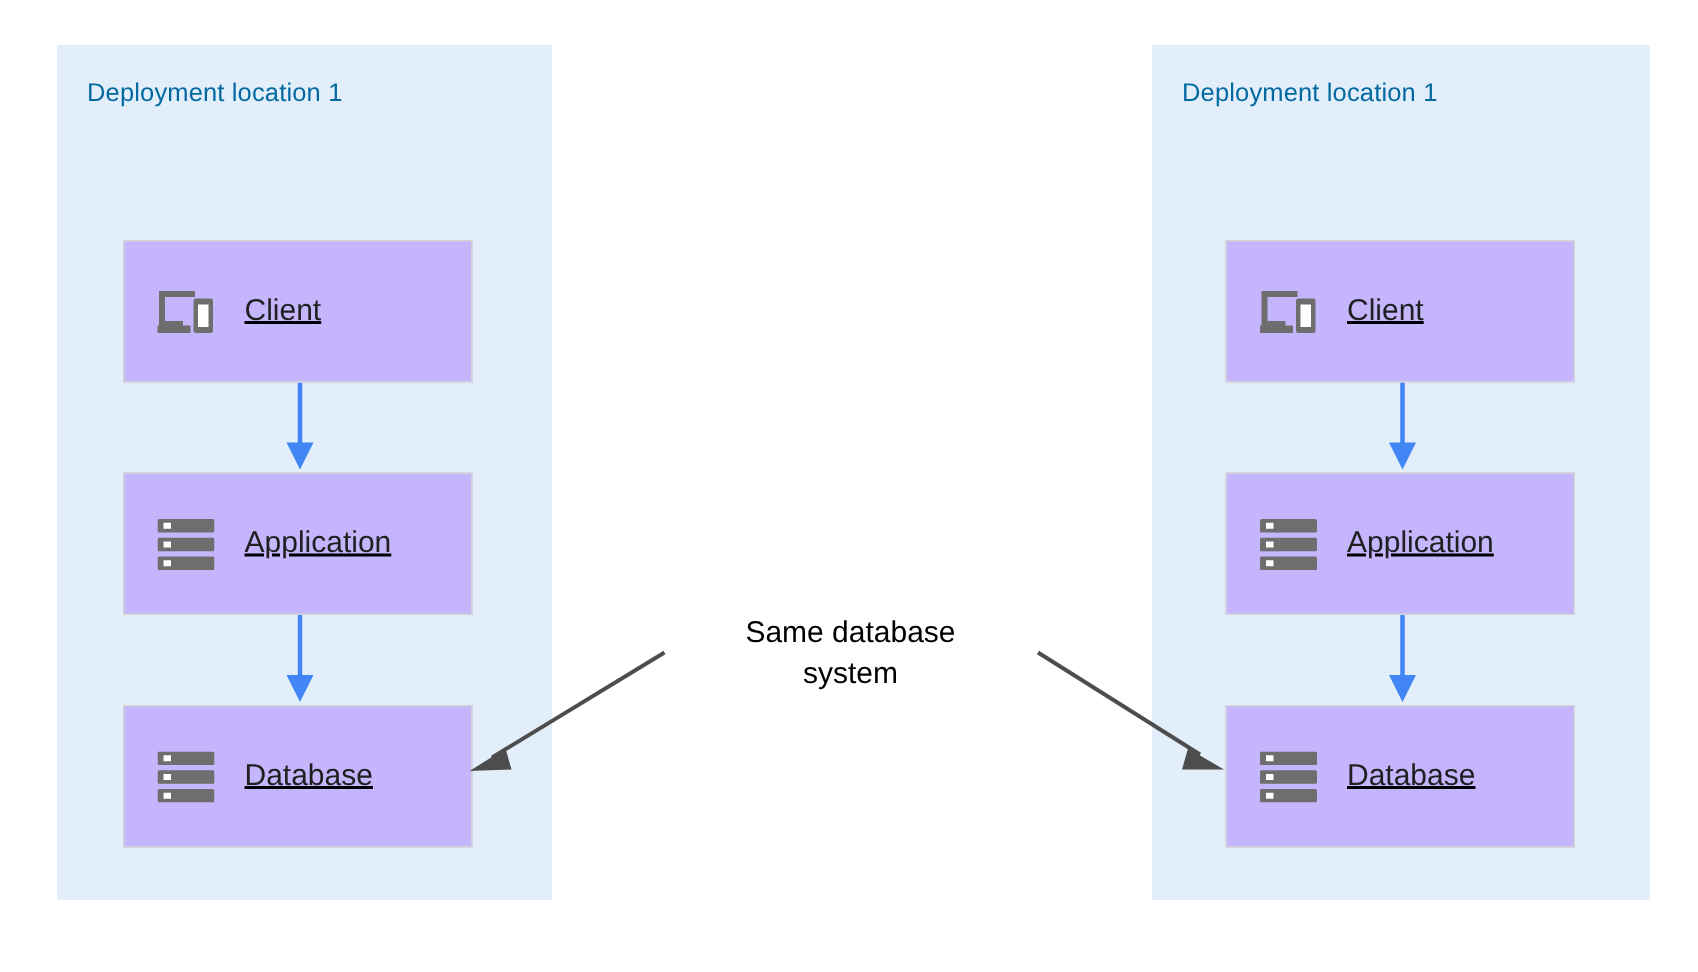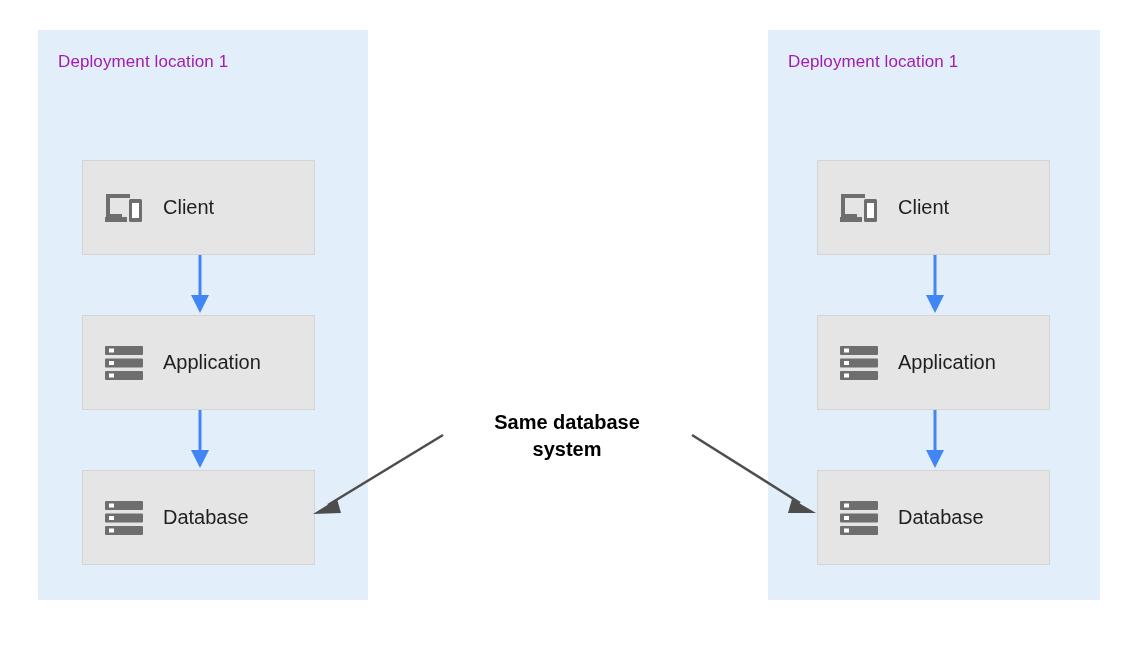--- a/index.html
+++ b/index.html
@@ -26,36 +26,37 @@
   
   .panel {
     position: absolute;
     background: #e3eefb;
   }
   .panel-label {
     position: absolute;
     left: 20px;
     top: 22px;
     font-size: 17px;
-    color: #a21caf;
+    color: #0369a1;
     letter-spacing: 0.1px;
     white-space: nowrap;
   }
 
   
   .node {
     position: absolute;
     width: 233px;
     height: 95px;
-    background: #e5e5e5;
+    background: #c4b5fd;
     border: 1px solid #d4d4d4;
     box-sizing: border-box;
     display: flex;
     align-items: center;
     padding-left: 18px;
+    text-decoration: underline;
   }
   .node-icon {
     width: 46px;
     height: 46px;
     flex: 0 0 46px;
     display: flex;
     align-items: center;
     justify-content: center;
   }
   .node-label {
@@ -209,18 +210,18 @@
       <line x1="443" y1="435" x2="328" y2="505" stroke="#4d4d4d" stroke-width="2.6"></line>
       <polygon points="313,514 337,499 341,513" fill="#4d4d4d"></polygon>
     </g>
 
     <g>
       <line x1="692" y1="435" x2="800" y2="503" stroke="#4d4d4d" stroke-width="2.6"></line>
       <polygon points="816,513 792,499 788,513" fill="#4d4d4d"></polygon>
     </g>
   </svg>
 
-  <div class="annotation" style="left:451px; top:409px; width:232px;font-weight:bold;">
+  <div class="annotation" style="left:451px; top:409px; width:232px;">
     <div>Same database</div>
     <div>system</div>
   </div>
 
 </div>
 
 </body></html>

